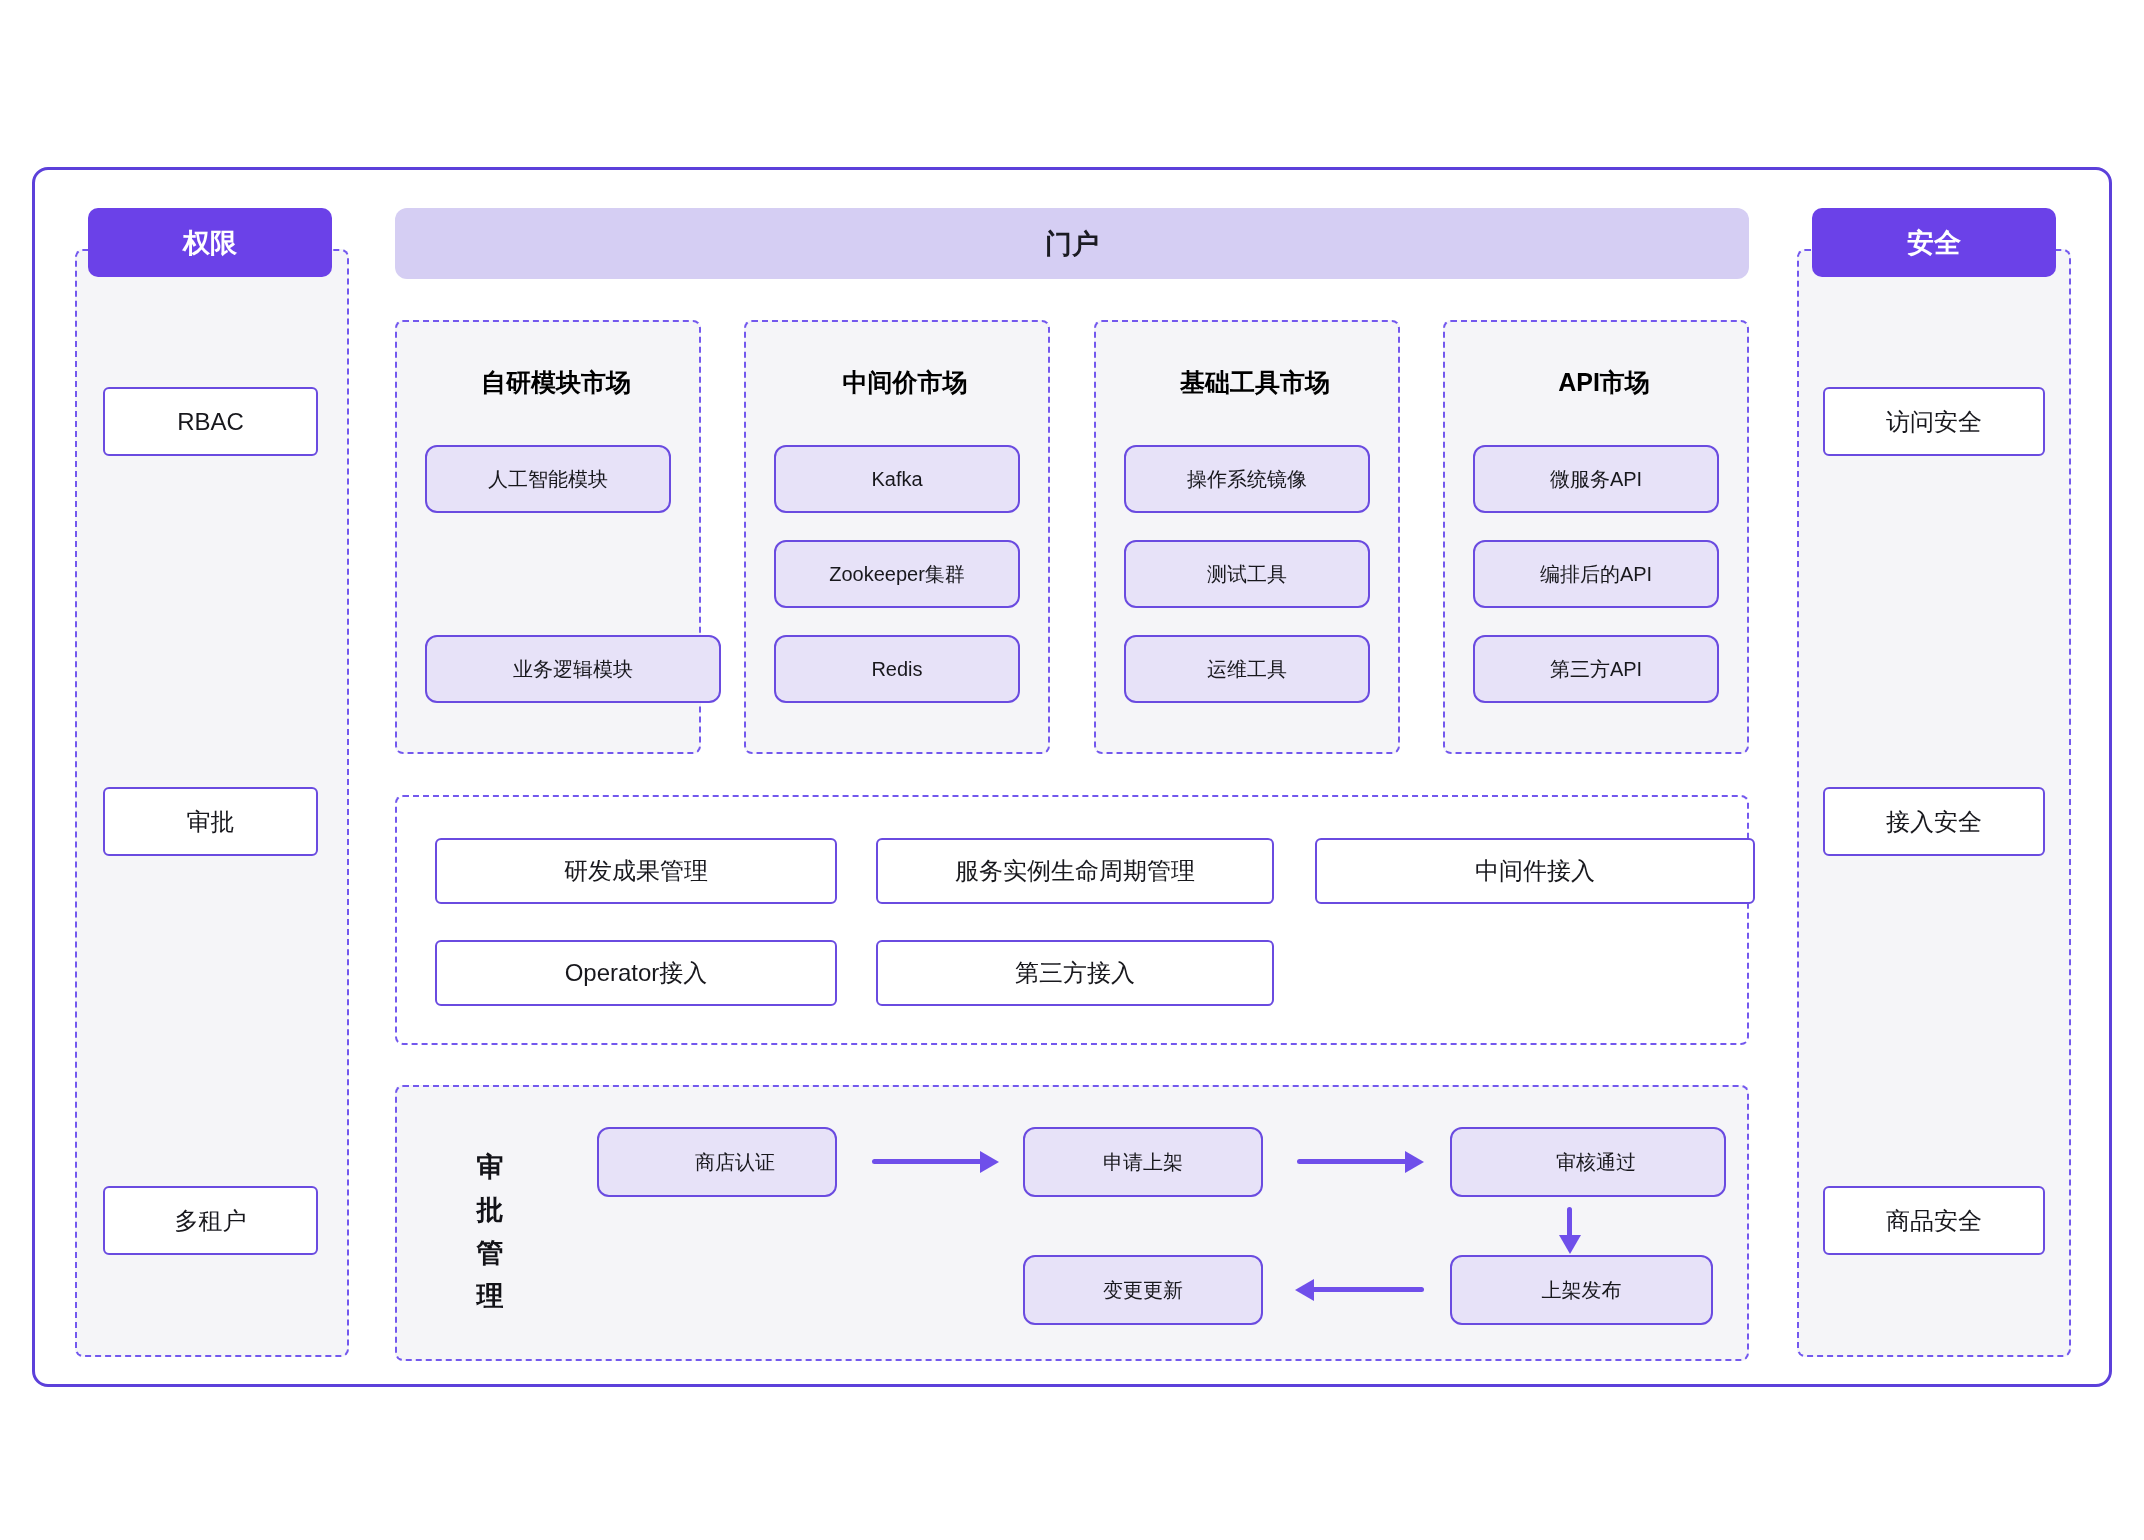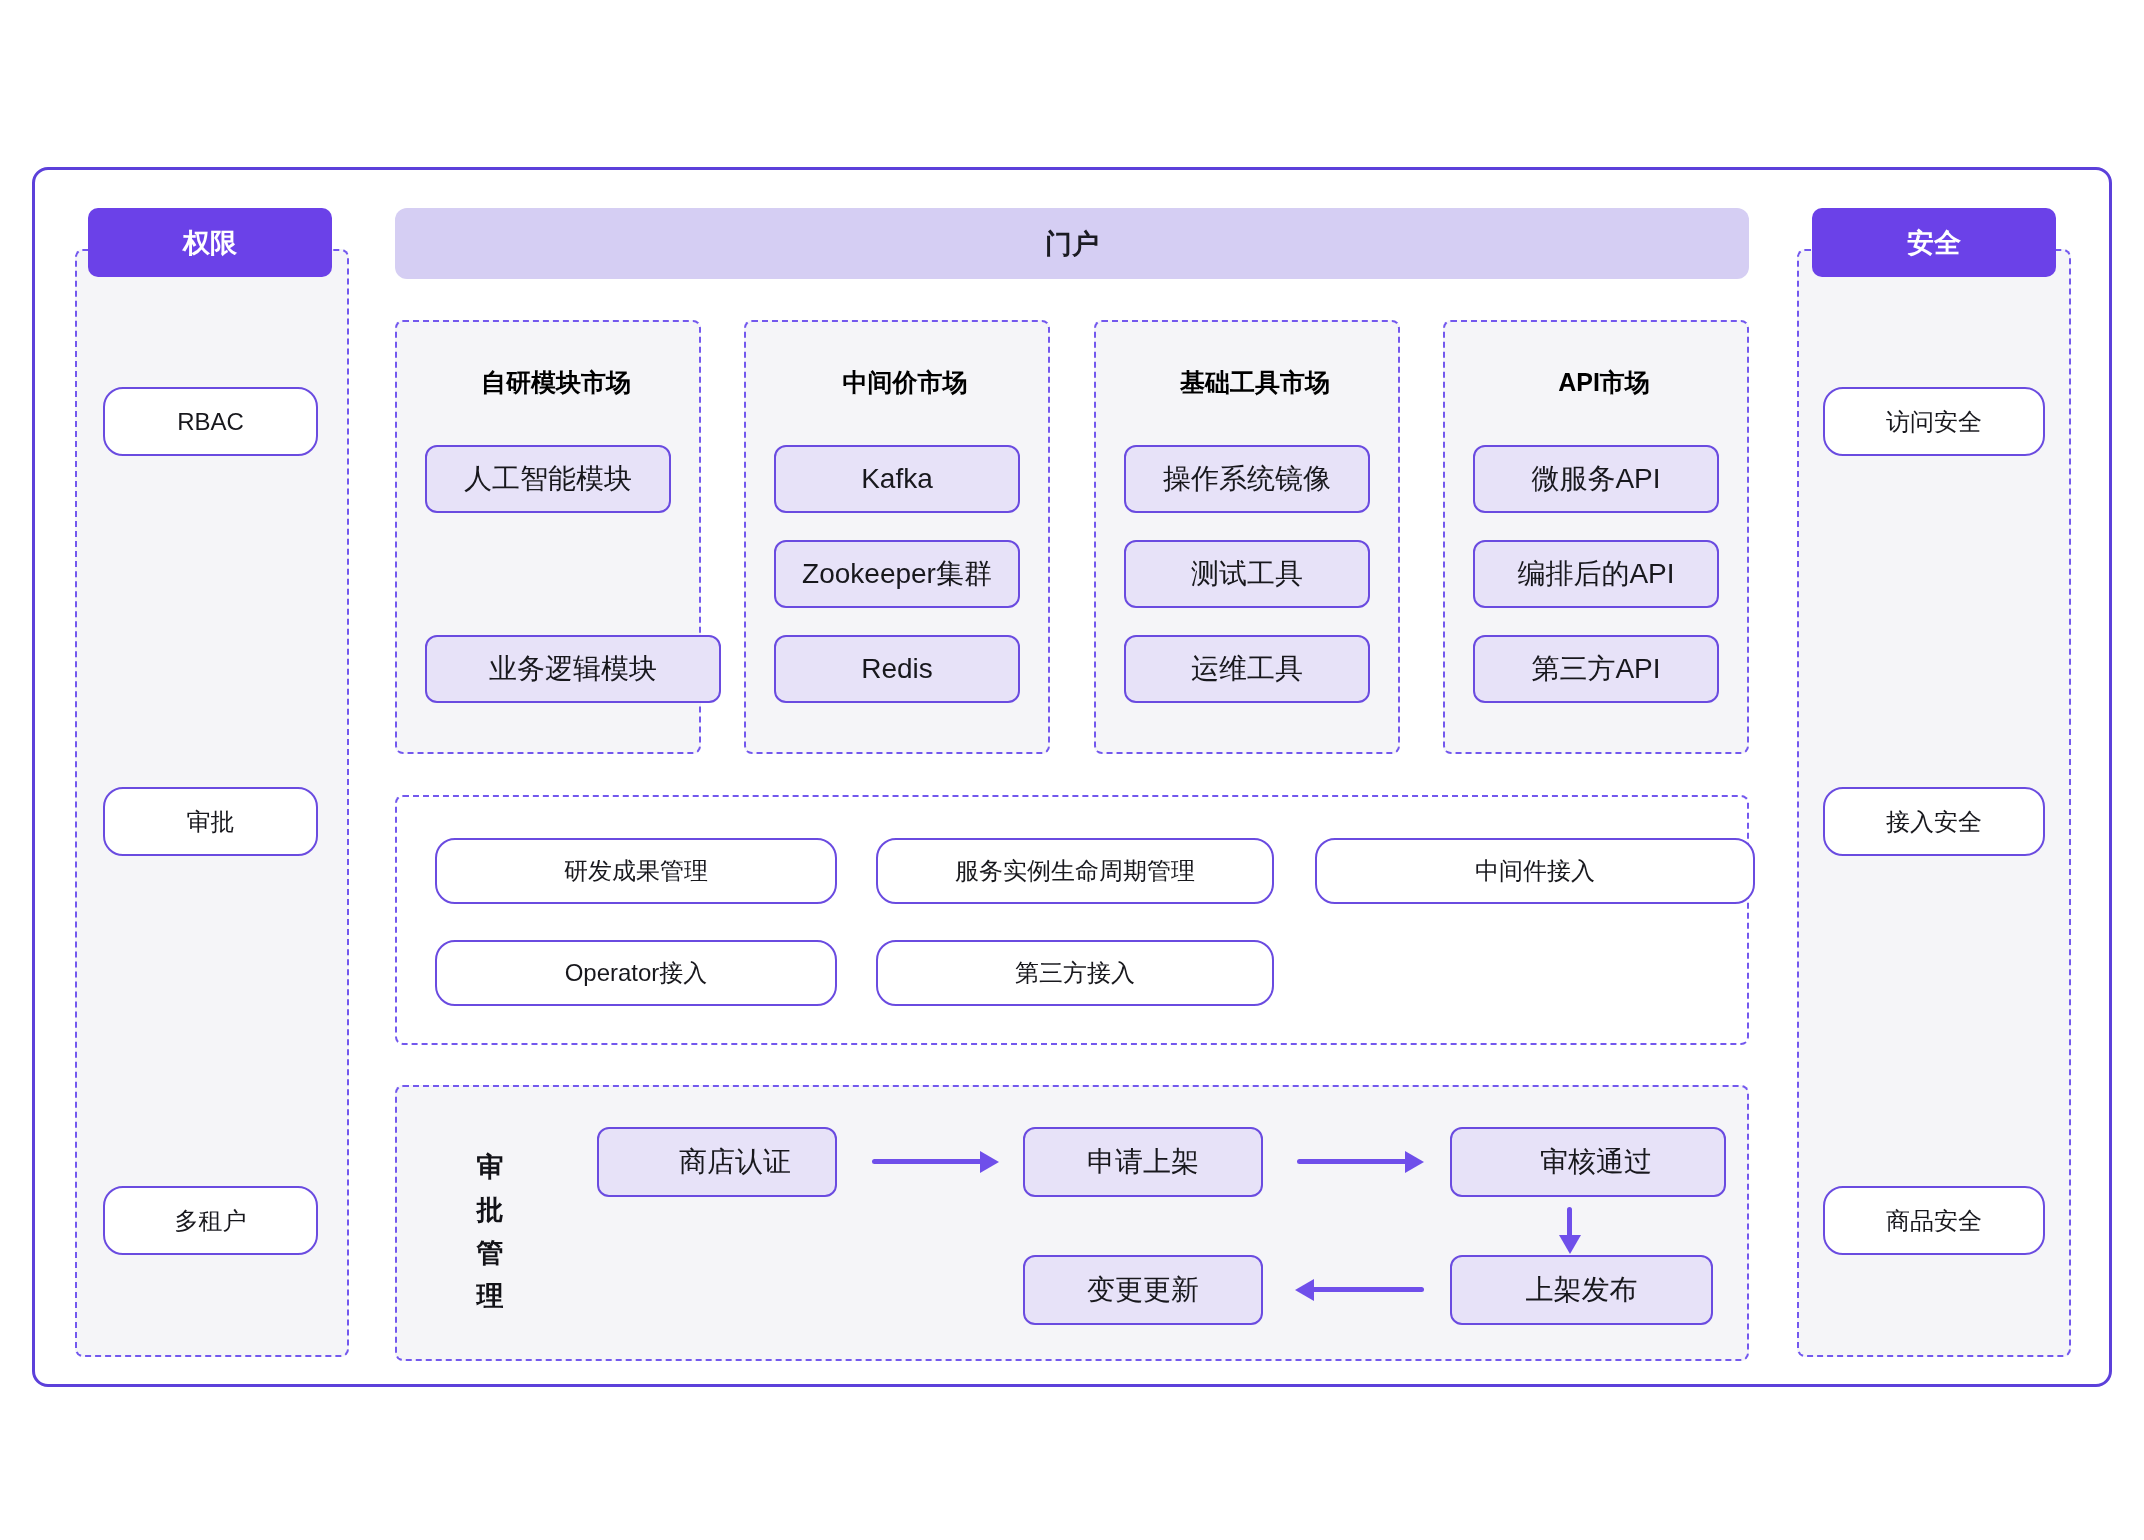--- a/index.html
+++ b/index.html
@@ -16,26 +16,26 @@
   }
   .solid-header{
     background:#6b41e8;color:#ffffff;font-weight:700;font-size:27px;
     display:flex;align-items:center;justify-content:center;border-radius:10px;z-index:3;
   }
   .portal-bar{
     background:#d5cef3;border-radius:12px;font-size:27px;font-weight:600;color:#1b1b22;
     display:flex;align-items:center;justify-content:center;z-index:3;
   }
   .white-node{
-    background:#ffffff;border:2px solid #6a4be0;border-radius:20px;
+    background:#ffffff;border:2px solid #6a4be0;border-radius:6px;
     display:flex;align-items:center;justify-content:center;font-size:24px;z-index:2;
   }
   .lav-node{
     background:#e7e2f8;border:2px solid #6a4be0;border-radius:12px;
-    display:flex;align-items:center;justify-content:center;font-size:28px;z-index:2;
+    display:flex;align-items:center;justify-content:center;font-size:20px;z-index:2;
   }
   .market{background:#f5f5f8;border:2px dashed #7358ee;border-radius:8px;}
   .market-title{
     position:absolute;left:16px;right:0;top:44px;text-align:center;
     font-size:25px;font-weight:700;color:#000000;
   }
   .mgmt-section{background:#ffffff;border:2px dashed #7358ee;border-radius:8px;}
   .approval-section{background:#f5f5f8;border:2px dashed #7358ee;border-radius:8px;}
   .v-label{
     display:flex;flex-direction:column;align-items:center;

